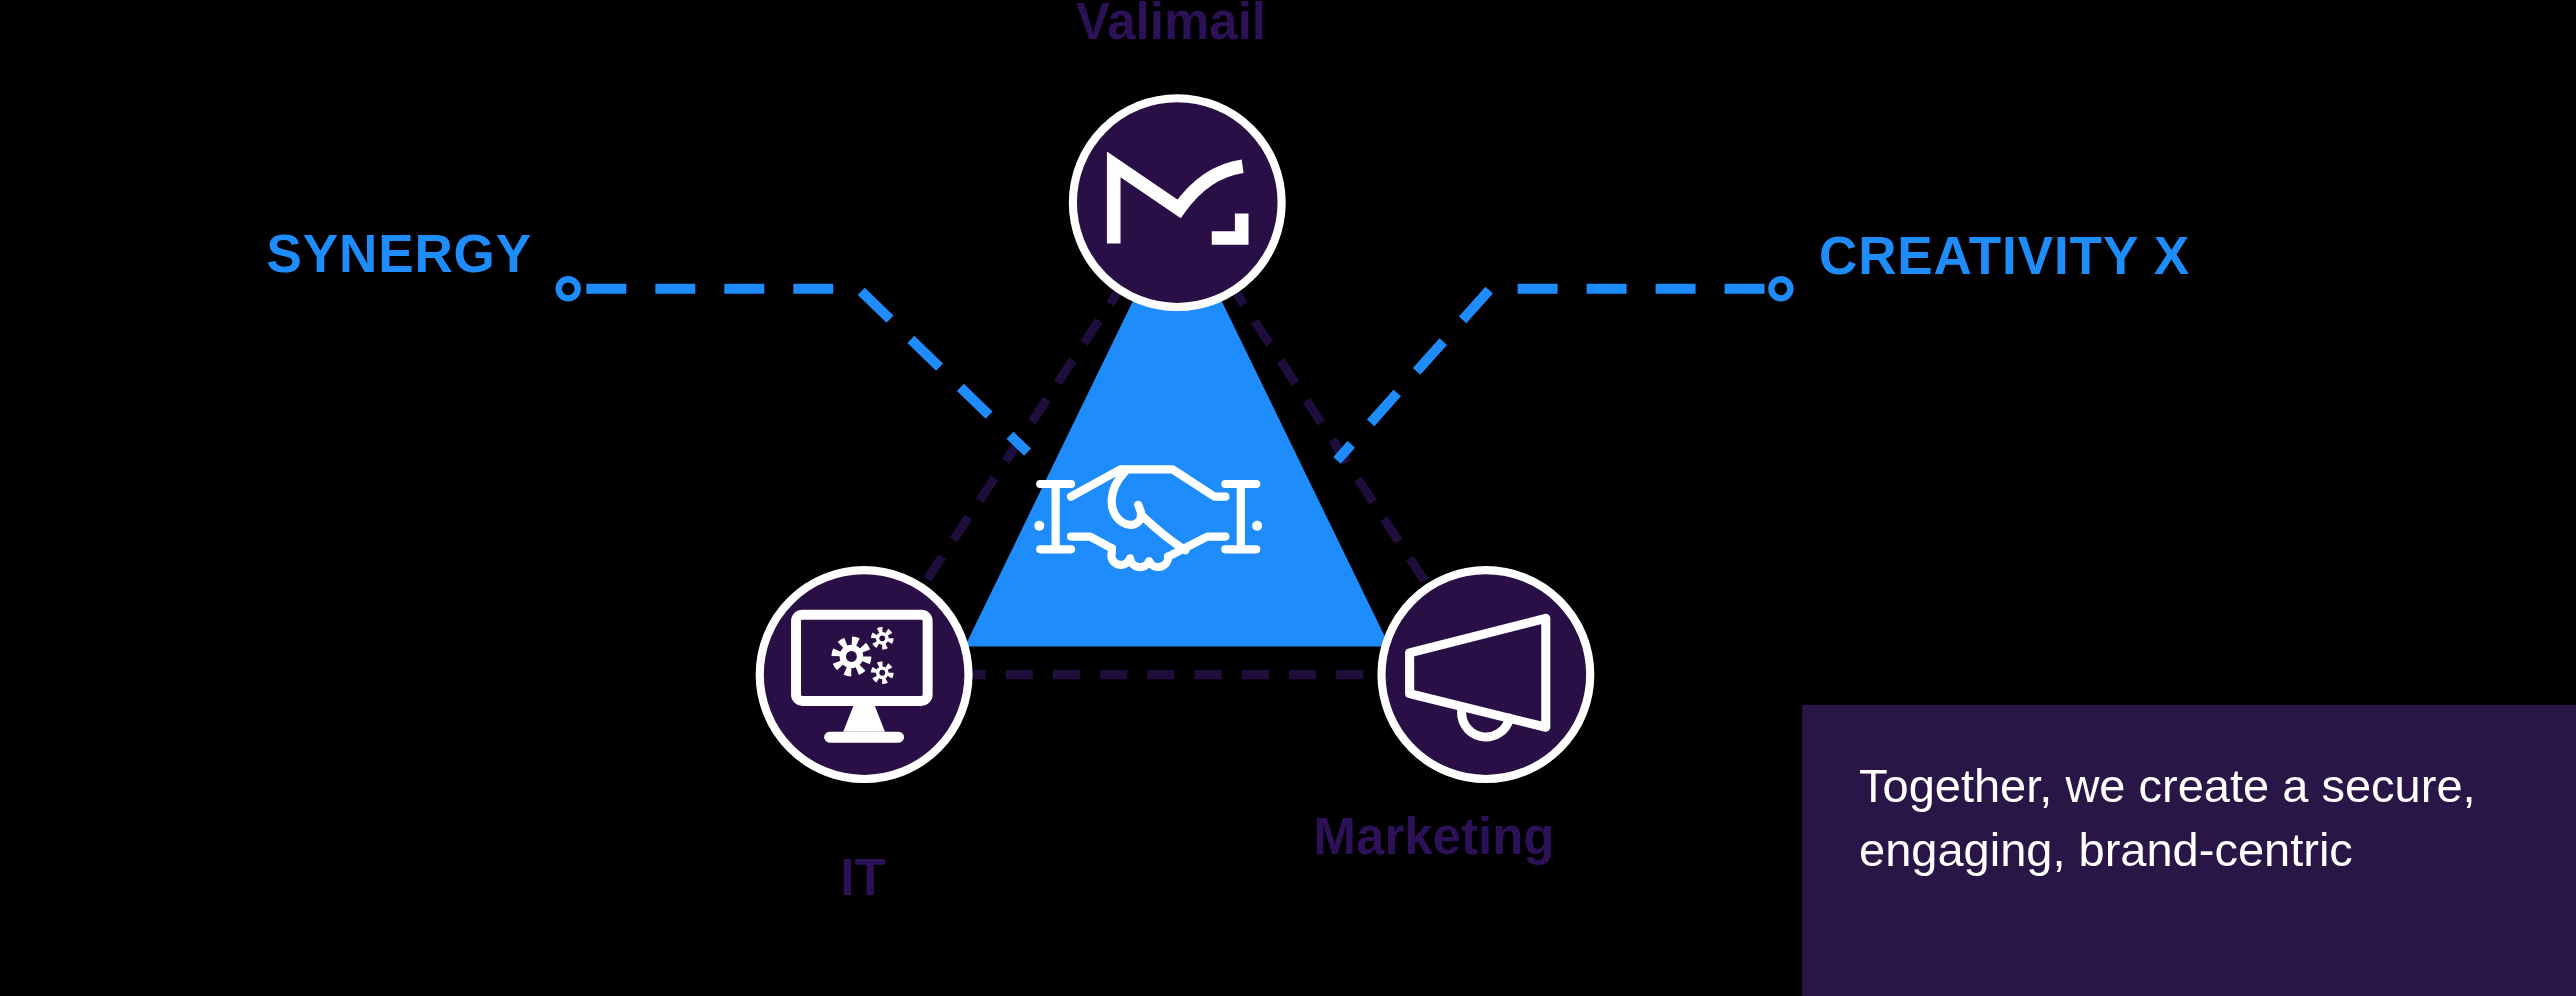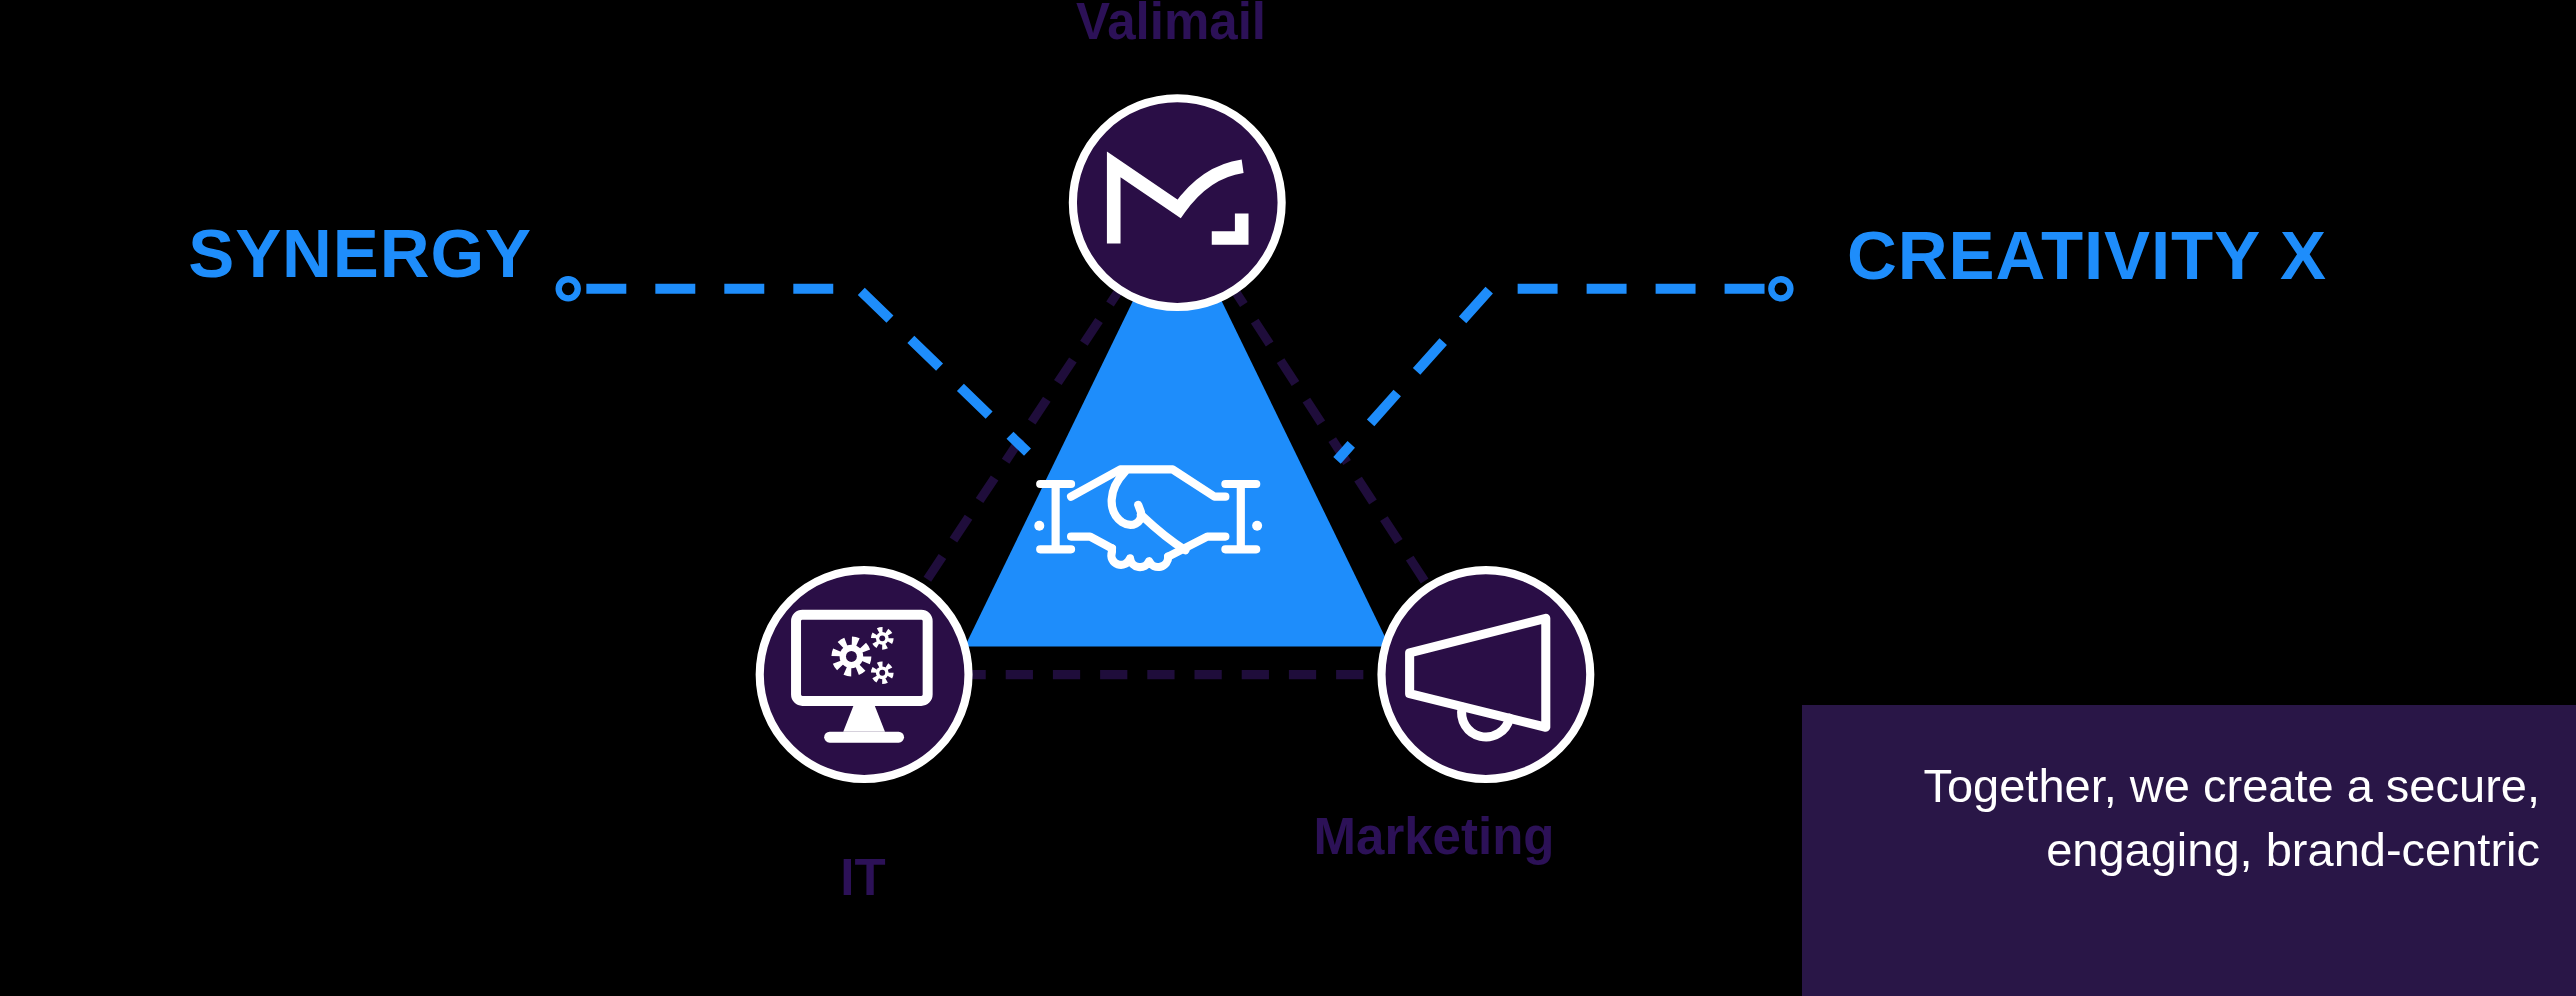--- a/index.html
+++ b/index.html
@@ -21,31 +21,31 @@
   .blue-ring{stroke:var(--accent-blue);stroke-width:7;fill:none;}
   .tri-fill{fill:var(--accent-blue);}
   .node-circle{fill:var(--node-fill);stroke:var(--node-border);stroke-width:9;}
   .icon-stroke{stroke:#fff;fill:none;stroke-width:10;stroke-linecap:round;stroke-linejoin:round;}
   .icon-stroke-butt{stroke:#fff;fill:none;stroke-width:15;stroke-linecap:butt;stroke-linejoin:miter;}
   .icon-fill{fill:#fff;stroke:none;}
   .gear-teeth-lg{stroke:#fff;stroke-width:10;fill:none;stroke-dasharray:6.7 6.65;}
   .gear-teeth-sm{stroke:#fff;stroke-width:8;fill:none;stroke-dasharray:4.45 4.45;}
   .gear-hole{fill:var(--node-fill);stroke:none;}
   .hand-stroke{stroke:#fff;fill:none;stroke-width:9;stroke-linecap:round;stroke-linejoin:round;}
-  .headline{position:absolute;font-weight:bold;font-size:69px;line-height:98px;
-            color:var(--accent-blue);letter-spacing:0.9px;white-space:nowrap;margin-left:28px;}
+  .headline{position:absolute;font-weight:bold;font-size:53px;line-height:98px;
+            color:var(--accent-blue);letter-spacing:0.9px;white-space:nowrap;}
   #headline-left{top:205px;right:2044px;text-align:right;}
   #headline-right{top:207px;left:1819px;text-align:center;}
   .node-label{position:absolute;font-weight:bold;font-size:51px;line-height:60px;
               color:var(--label-purple);transform:translateX(-50%);white-space:nowrap;}
   #label-top{left:1171px;top:-8.2px;}
   #label-left{left:863px;top:807px;margin-top:41px;}
   #label-right{left:1434px;top:807px;}
   #panel{position:absolute;left:1802px;top:705px;width:774px;height:291px;
-         background:var(--panel-fill);padding:49px 36px 0 57px;text-align:right;}
+         background:var(--panel-fill);padding:49px 36px 0 57px;}
   #panel .panel-line{display:block;color:var(--panel-text);font-size:47px;line-height:64px;
          font-weight:normal;white-space:nowrap;}
 </style>
 </head>
 <body style="background: rgb(0, 0, 0);">
 
 <div id="stage">
 
   <svg id="diagram" width="2576" height="997" viewBox="0 0 2838 1098">
 

